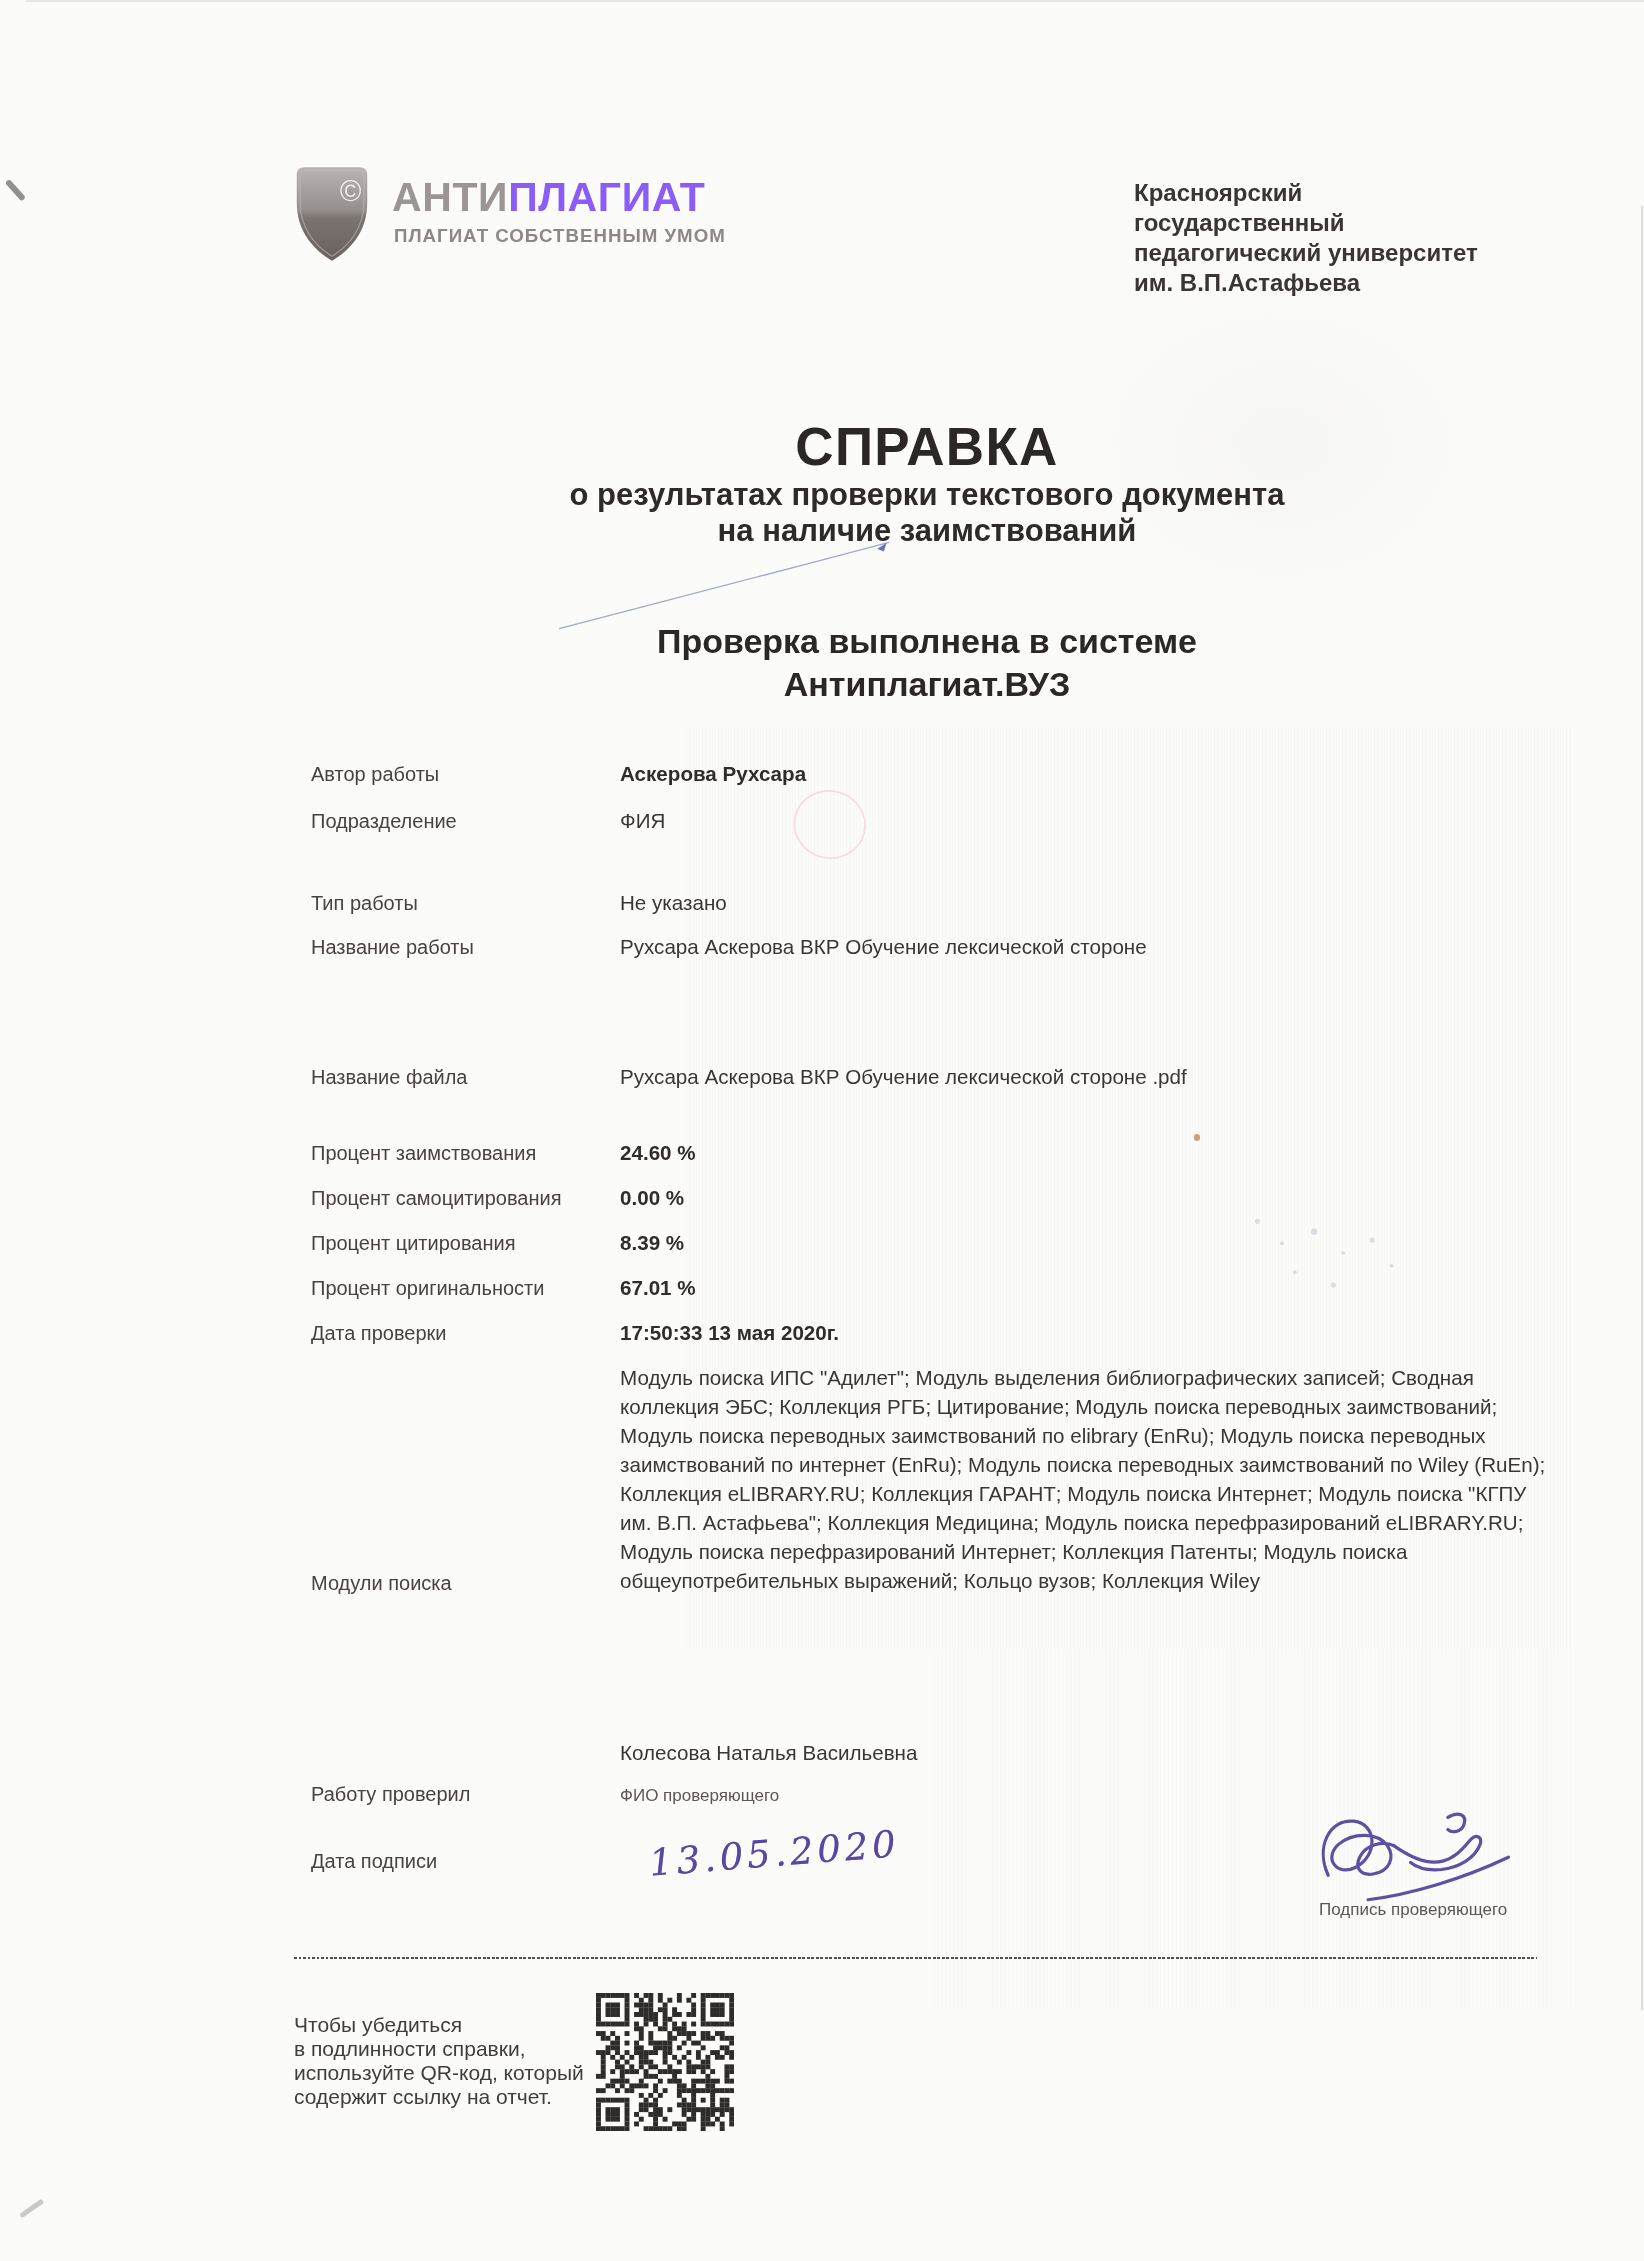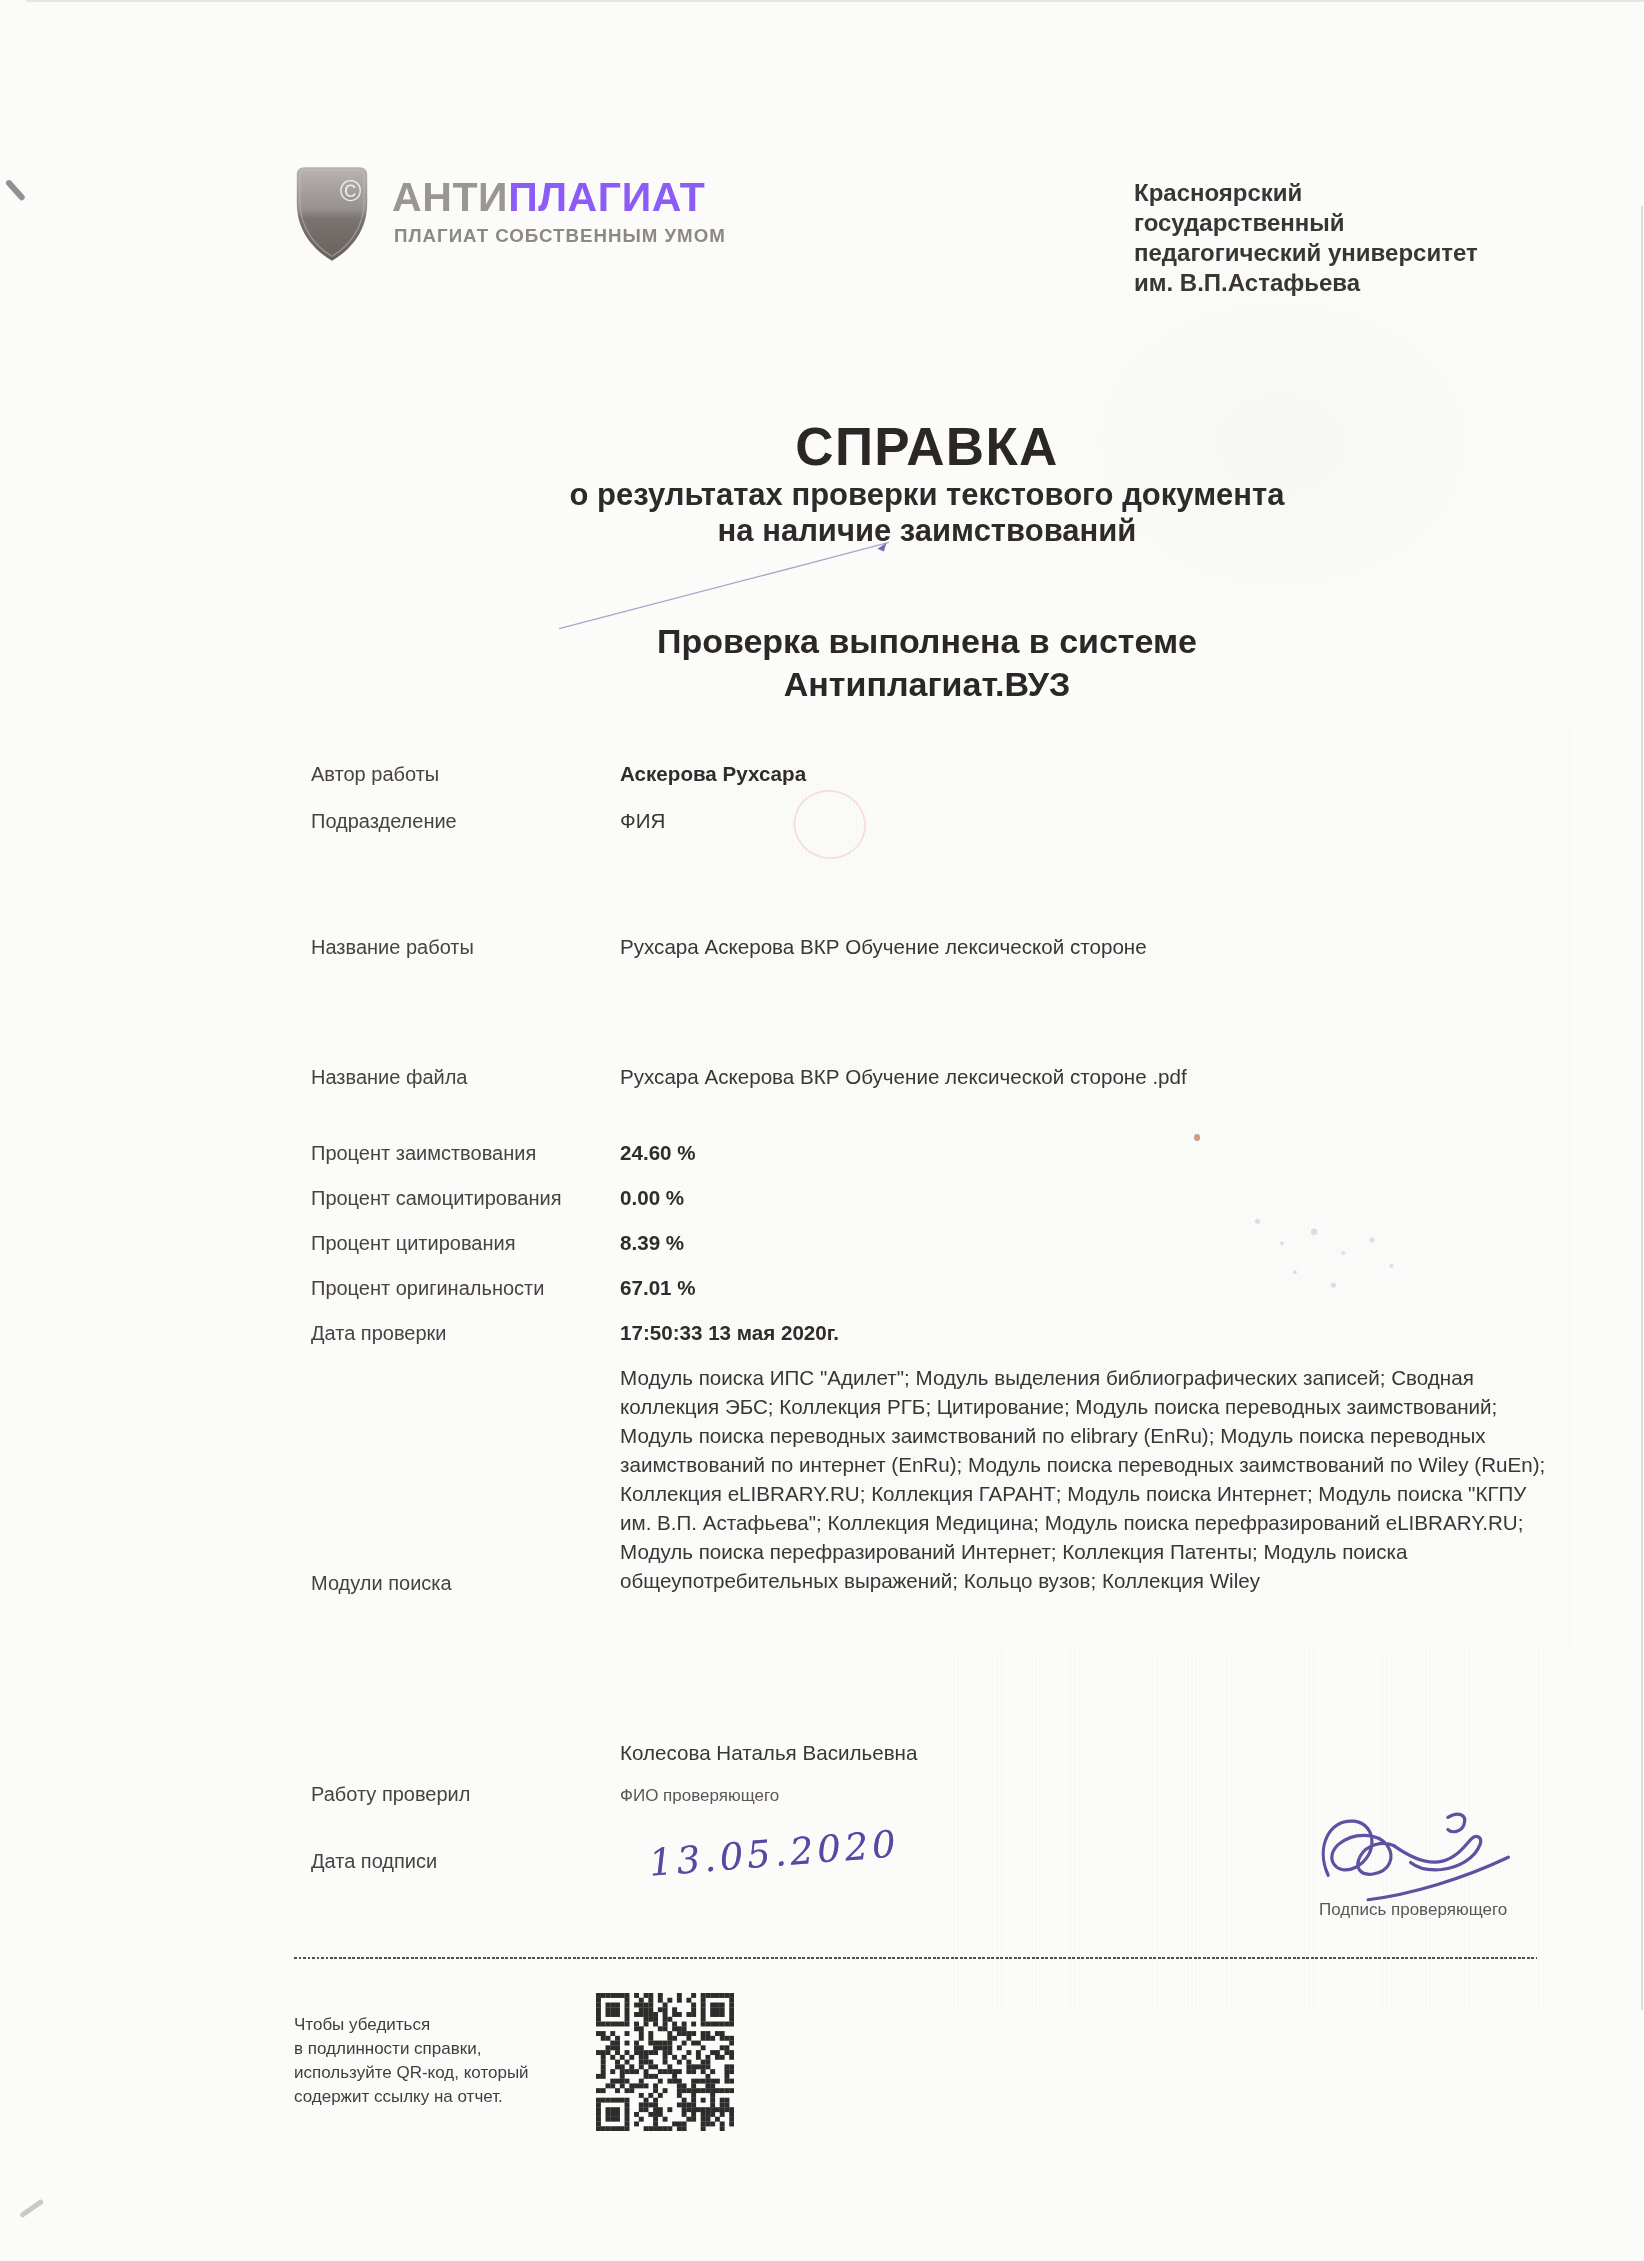--- a/index.html
+++ b/index.html
@@ -58,21 +58,21 @@
   .val-caption{display:block;margin-top:20.6px;font-size:17px;font-weight:400;color:#5c5656;}
   
   .hand-date{position:absolute;left:649px;top:1832px;font-family:"DejaVu Serif",serif;
     font-style:italic;font-size:37px;letter-spacing:3.9px;color:#5a47a2;
     transform:rotate(-4.5deg);text-shadow:0 0 0.6px rgba(90,71,162,.55);white-space:nowrap;}
   .signature-svg{position:absolute;left:1314px;top:1803px;}
   .sign-caption{position:absolute;left:1319px;top:1900px;font-size:17px;color:#5c5656;}
   
   .divider{position:absolute;left:294px;top:1957px;width:1243px;height:1.9px;
     background:repeating-linear-gradient(90deg,#534f4f 0 2.6px,transparent 2.6px 4.5px);}
-  .footer-left{position:absolute;left:294px;top:2013px;font-size:17px;line-height:24px;color:#423d3d;}
+  .footer-left{position:absolute;left:294px;top:2013px;font-size:21px;line-height:24px;color:#423d3d;}
   .footer-left span{display:block;}
   .footer-right{position:absolute;left:947px;top:2014px;width:580px;font-size:18px;line-height:24.5px;color:#403b3b;}
   .footer-right span{display:block;}
   .qr-wrap{position:absolute;left:596px;top:1993px;width:138px;height:138px;}
 </style>
 </head>
 <body>
 
 <div class="page">
 
@@ -124,20 +124,24 @@
     </div>
   </div>
 
   <div class="row r0">
     <span class="lbl">Автор работы</span>
     <span class="val b">Аскерова Рухсара</span>
   </div>
   <div class="row r1">
     <span class="lbl">Подразделение</span>
     <span class="val">ФИЯ</span>
+  </div>
+  <div class="row r2">
+    <span class="lbl">Тип работы</span>
+    <span class="val">Не указано</span>
   </div>
   <div class="row r3">
     <span class="lbl">Название работы</span>
     <span class="val">Рухсара Аскерова ВКР Обучение лексической стороне</span>
   </div>
   <div class="row r4">
     <span class="lbl">Название файла</span>
     <span class="val">Рухсара Аскерова ВКР Обучение лексической стороне .pdf</span>
   </div>
   <div class="row r5">

